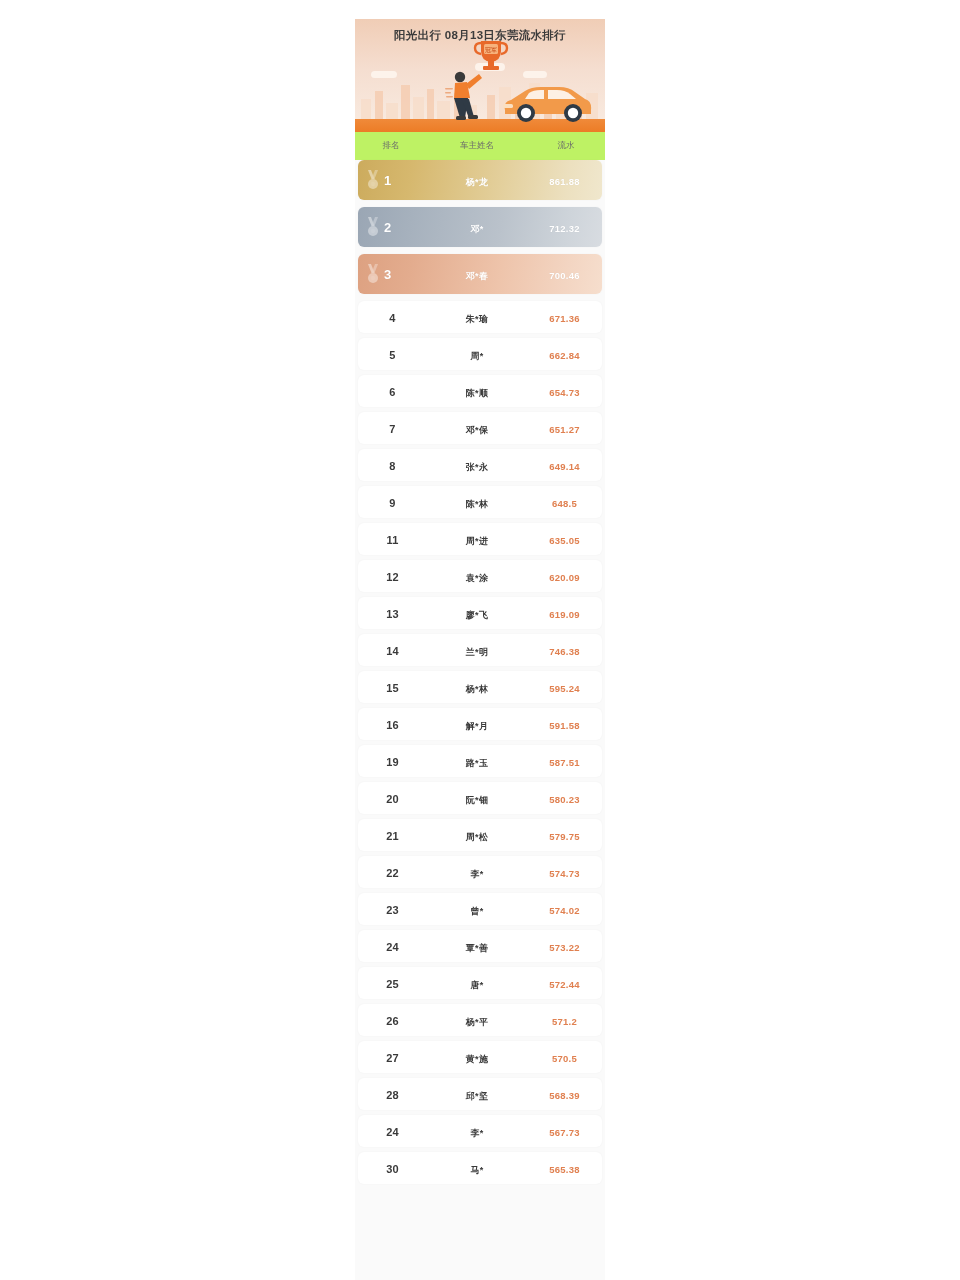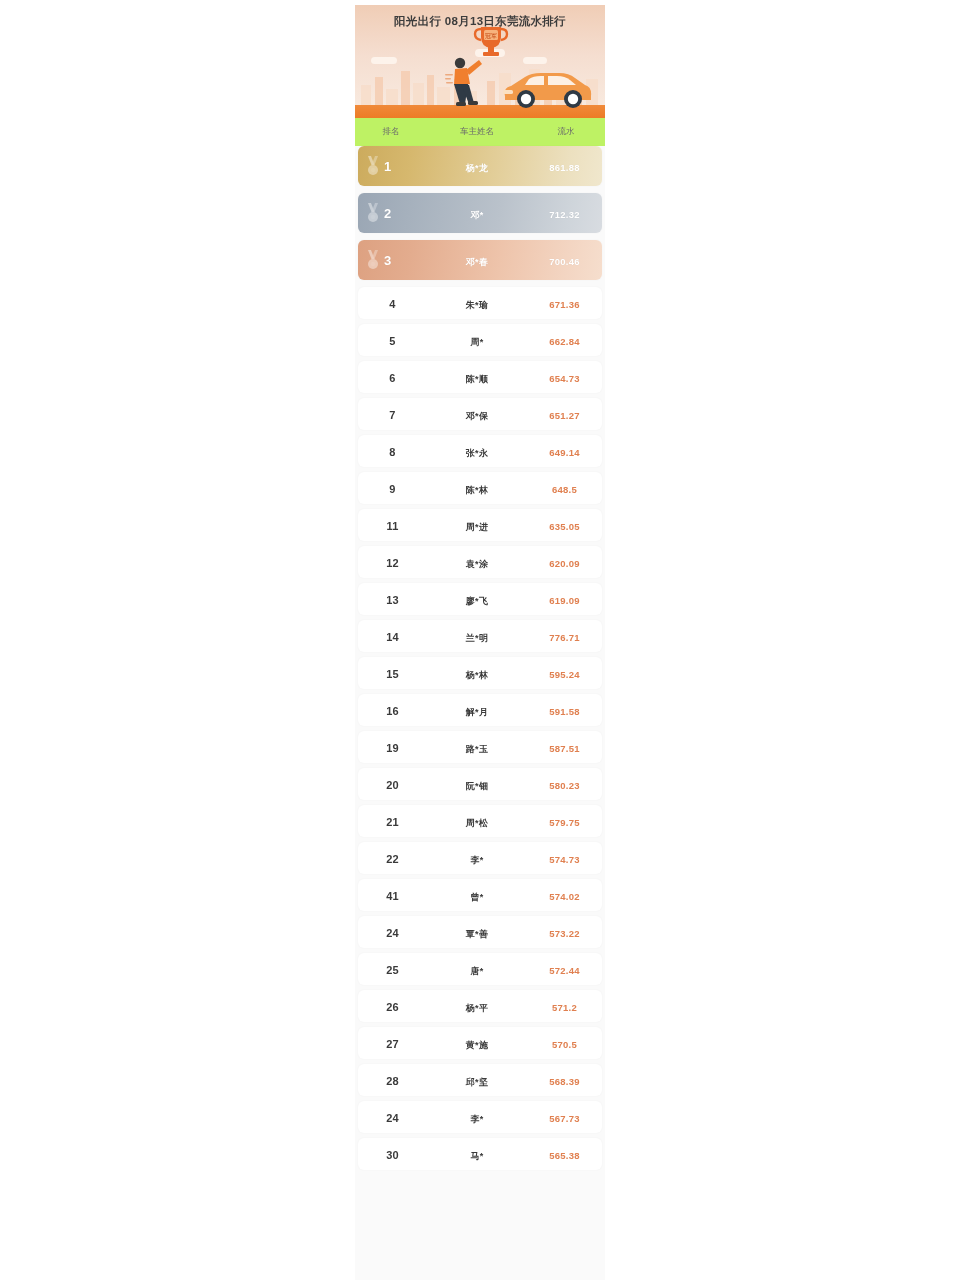--- a/index.html
+++ b/index.html
@@ -16,21 +16,21 @@
   .page {
     width: 960px;
     height: 1280px;
     position: relative;
     background: #ffffff;
     display: flex;
     justify-content: center;
   }
   .phone {
     width: 250px;
-    margin-top: 5px;
+    margin-top: 19px;
     background: #fafafa;
     position: relative;
   }
 
   
   .banner {
     position: relative;
     width: 250px;
     height: 113px;
     overflow: hidden;
@@ -343,21 +343,21 @@
           <div class="c-rev"><span class="rev-txt">620.09</span></div>
         </div>
         <div class="row">
           <div class="c-rank"><span class="rank-txt">13</span></div>
           <div class="c-name"><span class="name-txt">廖*飞</span></div>
           <div class="c-rev"><span class="rev-txt">619.09</span></div>
         </div>
         <div class="row">
           <div class="c-rank"><span class="rank-txt">14</span></div>
           <div class="c-name"><span class="name-txt">兰*明</span></div>
-          <div class="c-rev"><span class="rev-txt">776.71</span></div>
+          <div class="c-rev"><span class="rev-txt">746.38</span></div>
         </div>
         <div class="row">
           <div class="c-rank"><span class="rank-txt">15</span></div>
           <div class="c-name"><span class="name-txt">杨*林</span></div>
           <div class="c-rev"><span class="rev-txt">595.24</span></div>
         </div>
         <div class="row">
           <div class="c-rank"><span class="rank-txt">16</span></div>
           <div class="c-name"><span class="name-txt">解*月</span></div>
           <div class="c-rev"><span class="rev-txt">591.58</span></div>
@@ -376,21 +376,21 @@
           <div class="c-rank"><span class="rank-txt">21</span></div>
           <div class="c-name"><span class="name-txt">周*松</span></div>
           <div class="c-rev"><span class="rev-txt">579.75</span></div>
         </div>
         <div class="row">
           <div class="c-rank"><span class="rank-txt">22</span></div>
           <div class="c-name"><span class="name-txt">李*</span></div>
           <div class="c-rev"><span class="rev-txt">574.73</span></div>
         </div>
         <div class="row">
-          <div class="c-rank"><span class="rank-txt">41</span></div>
+          <div class="c-rank"><span class="rank-txt">23</span></div>
           <div class="c-name"><span class="name-txt">曾*</span></div>
           <div class="c-rev"><span class="rev-txt">574.02</span></div>
         </div>
         <div class="row">
           <div class="c-rank"><span class="rank-txt">24</span></div>
           <div class="c-name"><span class="name-txt">覃*善</span></div>
           <div class="c-rev"><span class="rev-txt">573.22</span></div>
         </div>
         <div class="row">
           <div class="c-rank"><span class="rank-txt">25</span></div>

